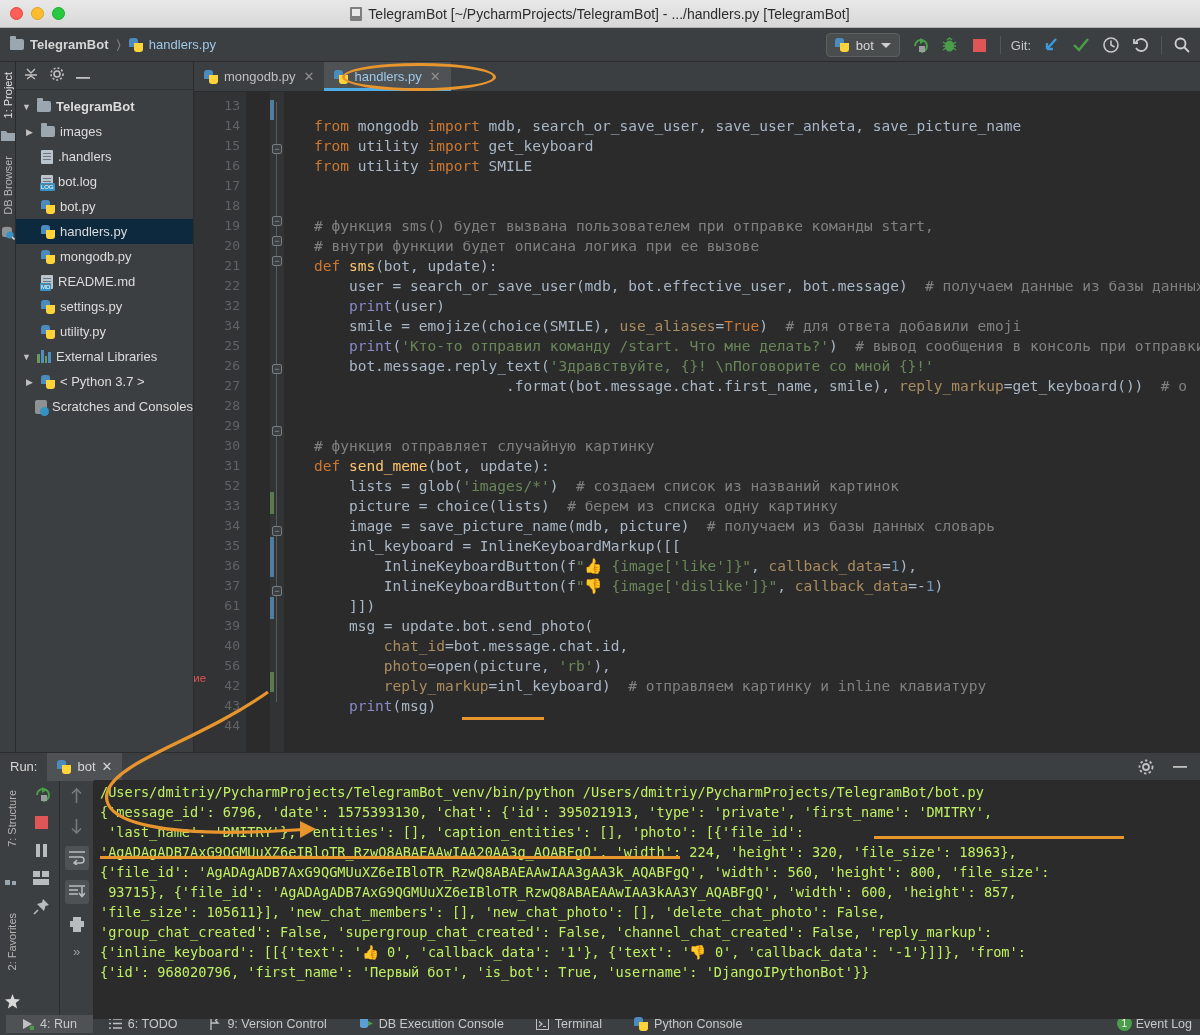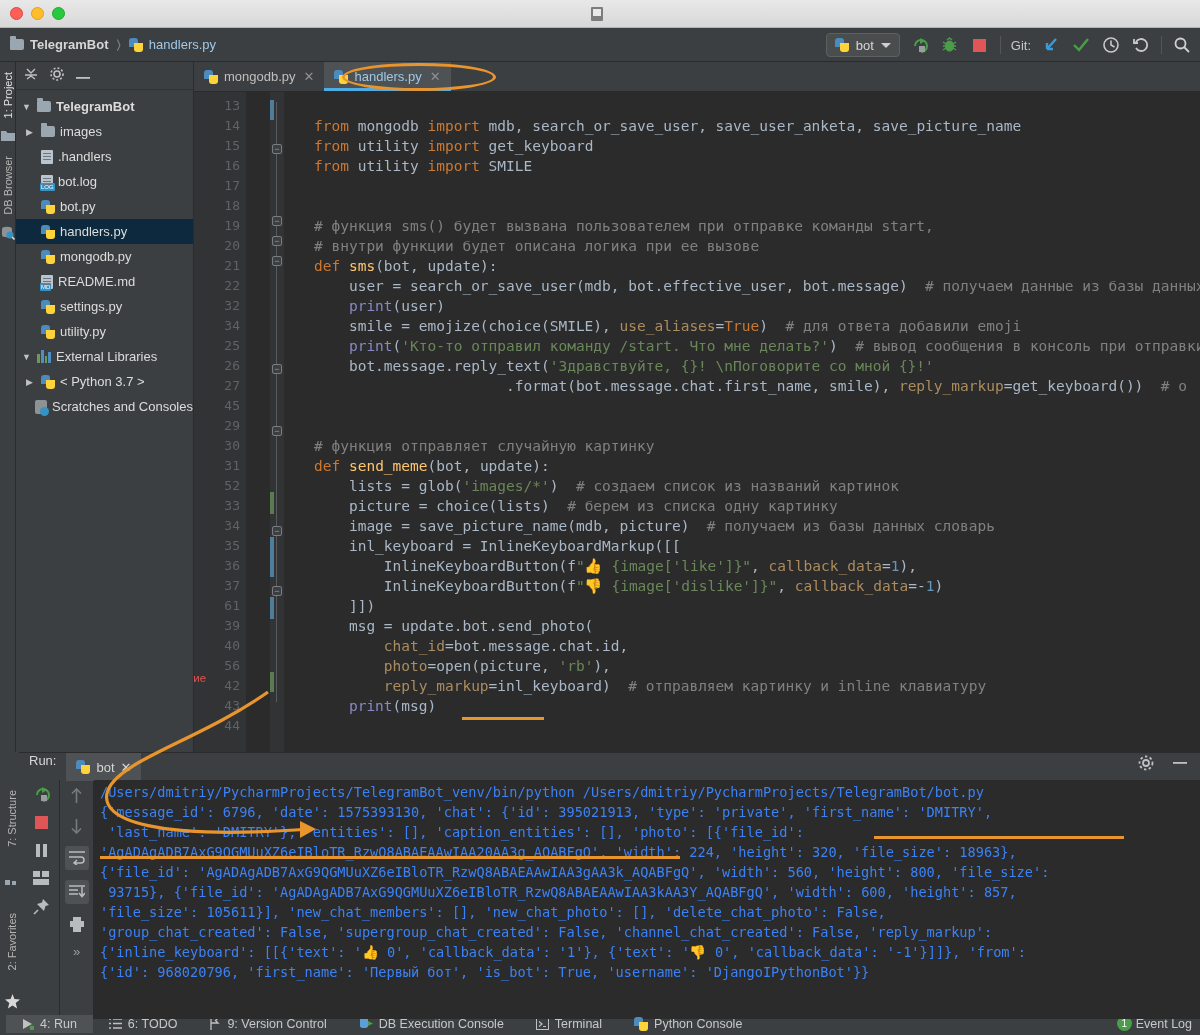--- a/index.html
+++ b/index.html
@@ -193,22 +193,22 @@
   .anno { position: absolute; pointer-events: none; }
   .anno-text {
     position: absolute; color: #e05555; font-size: 11.5px;
     font-family: "Liberation Sans", sans-serif; white-space: nowrap;
   }
   .uline { position: absolute; height: 3px; background: #e8952e; }
 
   
   .runpanel { height: 258px; background: #3c3f41; display: flex; flex-direction: column; }
   .run-head {
-    height: 28px; display: flex; align-items: flex-start; gap: 0px;
-    border-top: 1px solid #2b2b2b; position: relative; margin-left: 19px;
+    height: 28px; display: flex; align-items: center; gap: 0px;
+    border-top: 1px solid #2b2b2b; position: relative;
   }
   .run-label { color: #d6d6d6; font-size: 13px; padding: 0 10px; }
   .run-tab {
     display:flex; align-items:center; gap:6px; background:#4e5254; height:28px;
     padding: 0 10px; font-size: 13px; color:#d6d6d6;
   }
   .run-head-right { margin-left:auto; display:flex; align-items:center; gap:14px; padding-right:10px;}
 
   .run-body { flex: 1; display: flex; }
   .run-sidebar {
@@ -218,21 +218,21 @@
   .run-sidebar2 {
     width: 36px; background: #3c3f41; display:flex; flex-direction:column;
     align-items:center; padding-top: 4px; gap: 8px; border-right:1px solid #2b2b2b;
   }
   .console {
     flex: 1; background: #2b2b2b; color: #a9b7c6;
     font-family: "DejaVu Sans Mono", monospace; font-size: 13.6px;
     padding: 2px 0 0 6px; white-space: pre-wrap; overflow: hidden;
     line-height: 20px; position: relative;
   }
-  .console .l1 { color: #3b82f6; }
+  .console .l1 { color: #bef264; }
 
   
   .statusbar {
     height: 26px; background: #3c3f41; display: flex; align-items: center;
     font-size: 12.5px; color: #c8c8c8; border-top: 1px solid #2b2b2b; padding-left: 6px;
   }
   .sb-item { display: flex; align-items: center; gap: 6px; padding: 2px 16px; cursor: pointer; }
   .sb-item.active { background: #4e5254; }
   .sb-right { margin-left: auto; display: flex; align-items: center; gap: 4px; padding-right: 8px; }
   .evt-badge {
@@ -245,21 +245,21 @@
 
 <div class="app">
 
   <div class="titlebar">
     <div class="traffic">
       <span class="dot red"></span>
       <span class="dot yellow"></span>
       <span class="dot green"></span>
     </div>
     <div class="title-text">
-      <span class="title-ico"></span>
+      <span class="title-ico"></span><span>TelegramBot [~/PycharmProjects/TelegramBot] - .../handlers.py [TelegramBot]</span>
     </div>
   </div>
 
   <div class="navbar">
     <div class="crumb">
       <span class="folder-ico"></span>
       <span class="lbl">TelegramBot</span>
       <span class="chev">〉</span>
       <span class="py-ico"></span>
       <span class="lbl file">handlers.py</span>
@@ -466,21 +466,21 @@
             <div class="ln">18</div>
             <div class="ln">19</div>
             <div class="ln">20</div>
             <div class="ln">21</div>
             <div class="ln">22</div>
             <div class="ln">32</div>
             <div class="ln">34</div>
             <div class="ln">25</div>
             <div class="ln">26</div>
             <div class="ln">27</div>
-            <div class="ln">45</div>
+            <div class="ln">28</div>
             <div class="ln">29</div>
             <div class="ln">30</div>
             <div class="ln">31</div>
             <div class="ln">52</div>
             <div class="ln">33</div>
             <div class="ln">34</div>
             <div class="ln">35</div>
             <div class="ln">36</div>
             <div class="ln">37</div>
             <div class="ln">61</div>

